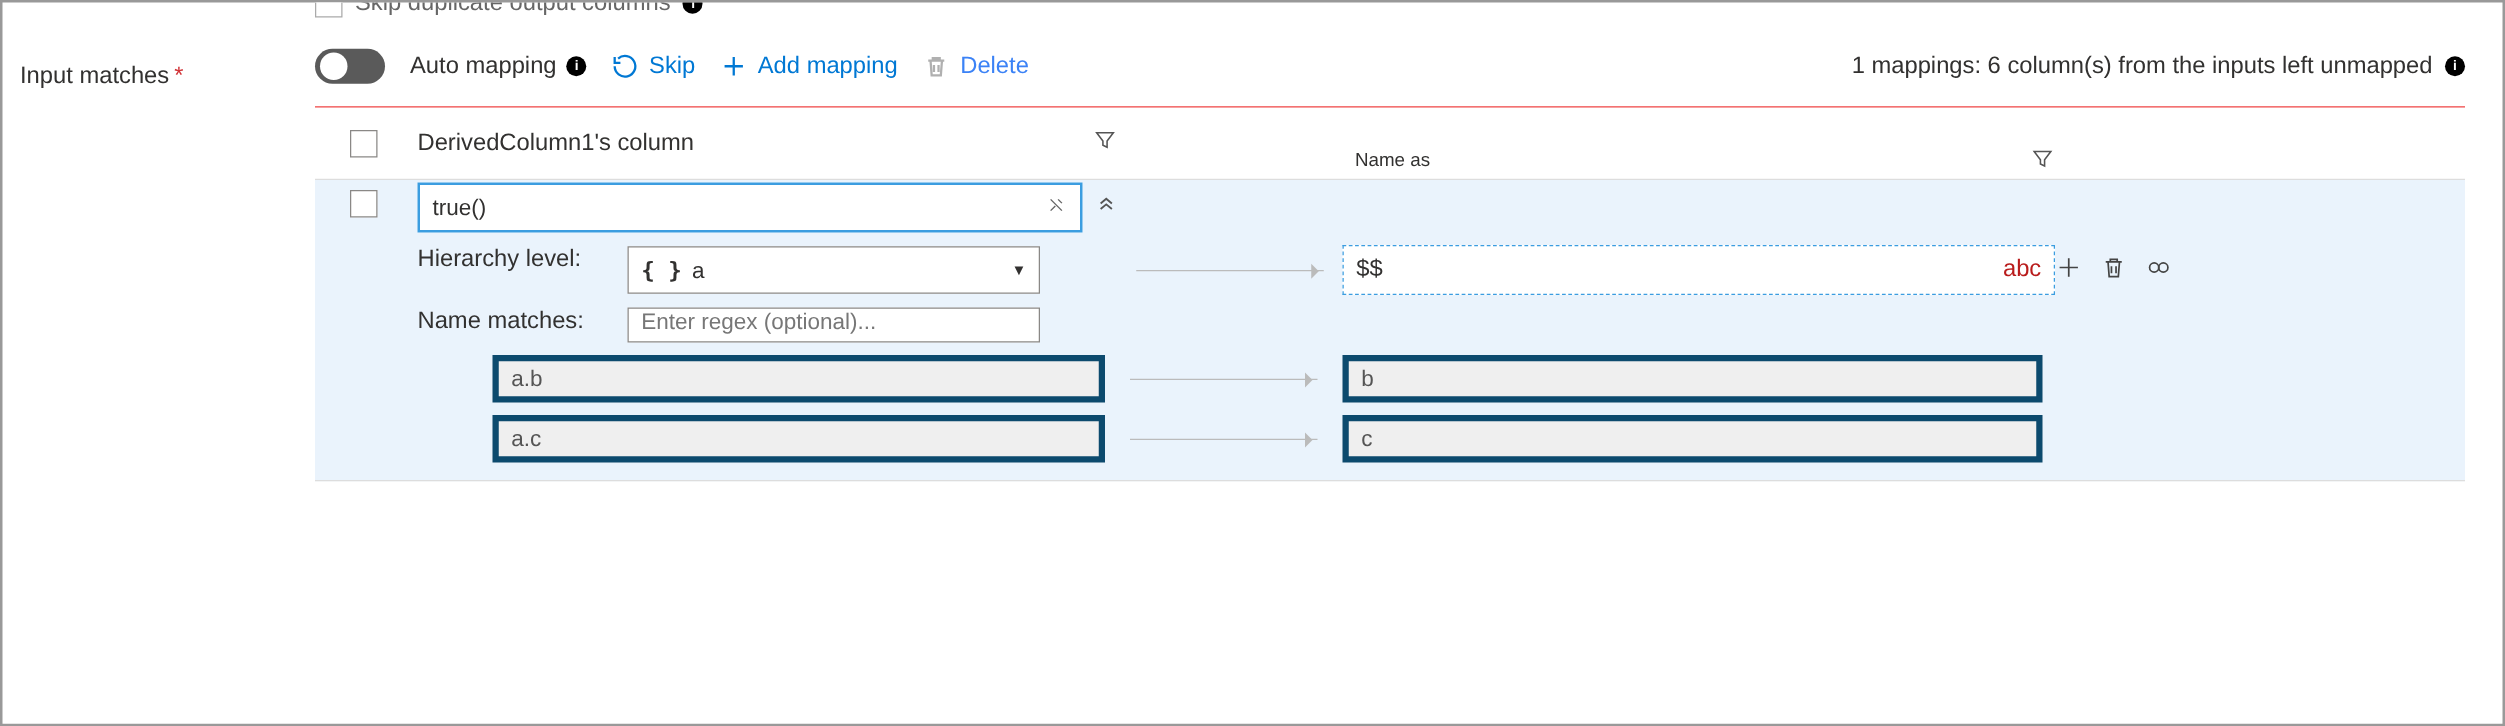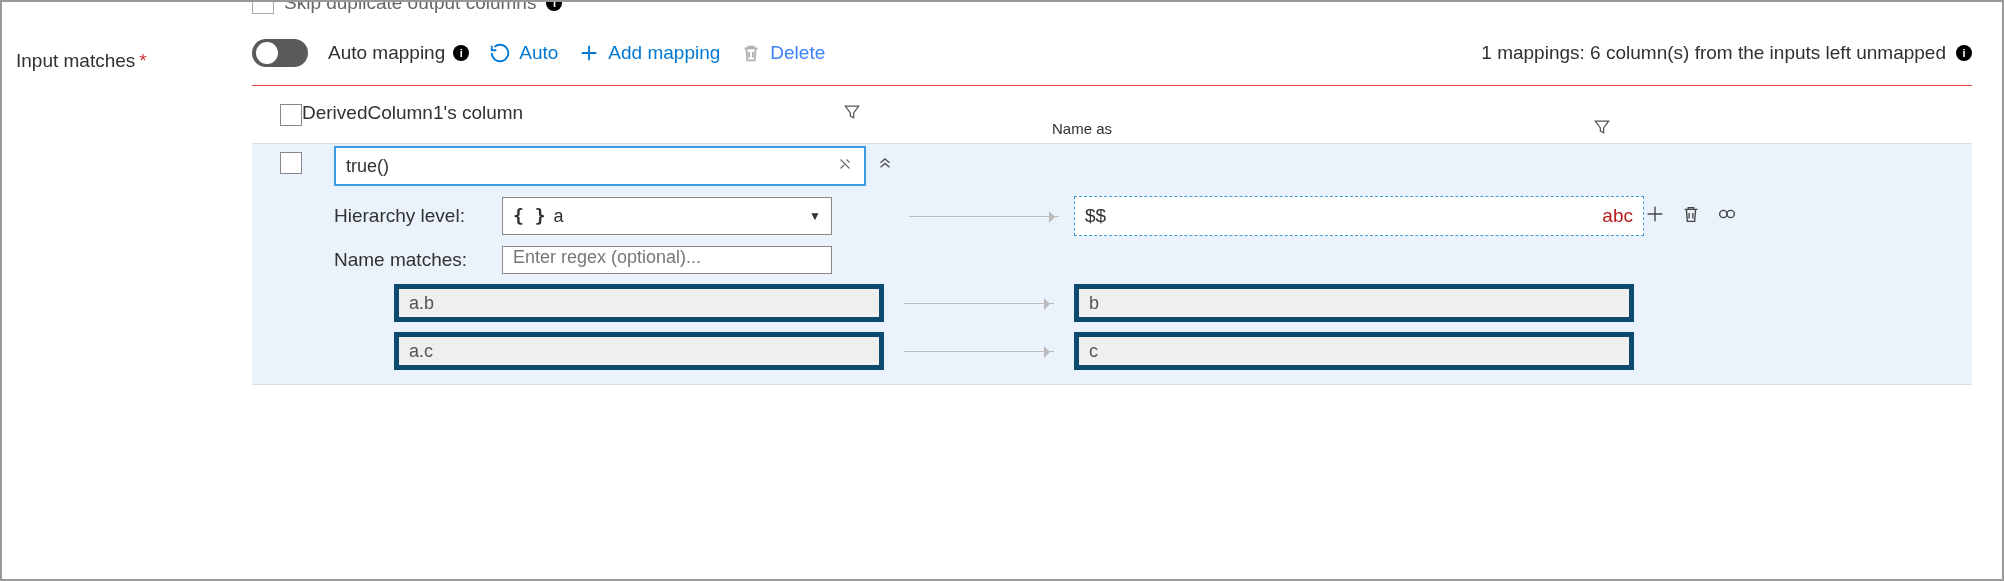--- a/index.html
+++ b/index.html
@@ -64,21 +64,21 @@
   .tb-item.disabled { color:#3b82f6; }
   .info-dot { width:16px;height:16px;border-radius:50%;background:#000;color:#fff;
     display:inline-flex;align-items:center;justify-content:center;font-size:11px;font-weight:bold;}
   .spacer { flex:1; }
   .status { font-size:19px; display:flex; align-items:center; gap:10px;}
   .table-header {
     display:flex; align-items:center; height:58px; border-bottom:1px solid #ddd;
     padding: 0 0 0 28px;
   }
   .hdr-check { width:22px;height:22px;border:1px solid #8a8886; background:#fff;}
-  .hdr-col1 { font-size:19px; flex: 0 0 570px; display:flex; align-items:flex-start; justify-content:space-between; padding-right:10px;}
+  .hdr-col1 { margin-left: 32px; font-size:19px; flex: 0 0 570px; display:flex; align-items:center; justify-content:space-between; padding-right:10px;}
   .hdr-gap { width: 180px;}
   .hdr-col2 { font-size:15px; flex: 0 0 560px; display:flex; align-items:center; justify-content:space-between;margin-top:28px;}
   .filter-icon svg { width:20px;height:20px;stroke:#555;fill:none;stroke-width:1.5;}
   .row-area {
     background:#eaf3fc;
     display:flex;
     padding: 2px 12px 14px 28px;
     border-bottom:1px solid #ddd;
   }
   .row-check-col { width:54px; padding-top:6px;}
@@ -94,21 +94,21 @@
     grid-column:1; display:flex; align-items:center; gap:10px;
   }
   .expr-input {
     flex:1; height:40px; border:2px solid #3b9de0; background:#fff;
     display:flex;align-items:center;justify-content:space-between;padding:0 10px;
     font-size:18px;
   }
   .fx-icon { font-size:17px; color:#666; position:relative;}
   .fx-icon::after{content:"";}
   .collapse-chevrons { color:#555; font-size:14px;}
-  .field-row { display:flex; align-items:center; gap:10px;}
+  .field-row { display:flex; gap:10px;}
   .field-label { width:158px; font-size:19px;}
   .select-box {
     width: 330px; height:38px; border:1px solid #8a8886; background:#fff;
     display:flex; align-items:center; padding:0 10px; justify-content:space-between;
     font-size:18px;
   }
   .braces { font-family: monospace; font-weight:bold; margin-right:8px;}
   .caret-down { font-size:12px;}
   .text-input {
     width: 330px; height:28px; border:1px solid #8a8886; background:#fff;
@@ -166,21 +166,21 @@
       <span class="toggle"></span>
       <span class="tb-item">
         <span>Auto mapping</span>
         <span class="info-dot">i</span>
       </span>
       <span class="tb-item blue">
         <svg class="ic" viewBox="0 0 24 24" fill="none" stroke="#0078d4" stroke-width="2">
             <path d="M3 12a9 9 0 1 0 3-6.7"></path>
             <path d="M3 4v5h5"></path>
           </svg>
-        <span>Auto</span>
+        <span>Skip</span>
       </span>
       <span class="tb-item blue">
         <svg class="ic" viewBox="0 0 24 24" fill="none" stroke="#0078d4" stroke-width="2">
             <path d="M12 4v16M4 12h16"></path>
           </svg>
         <span>Add mapping</span>
       </span>
       <span class="tb-item disabled">
         <svg class="ic" viewBox="0 0 24 24" fill="none" stroke="#b0b0b0" stroke-width="2">
             <path d="M5 7h14M9 7V5h6v2M7 7l1 13h8l1-13M10 11v6M14 11v6"></path>

